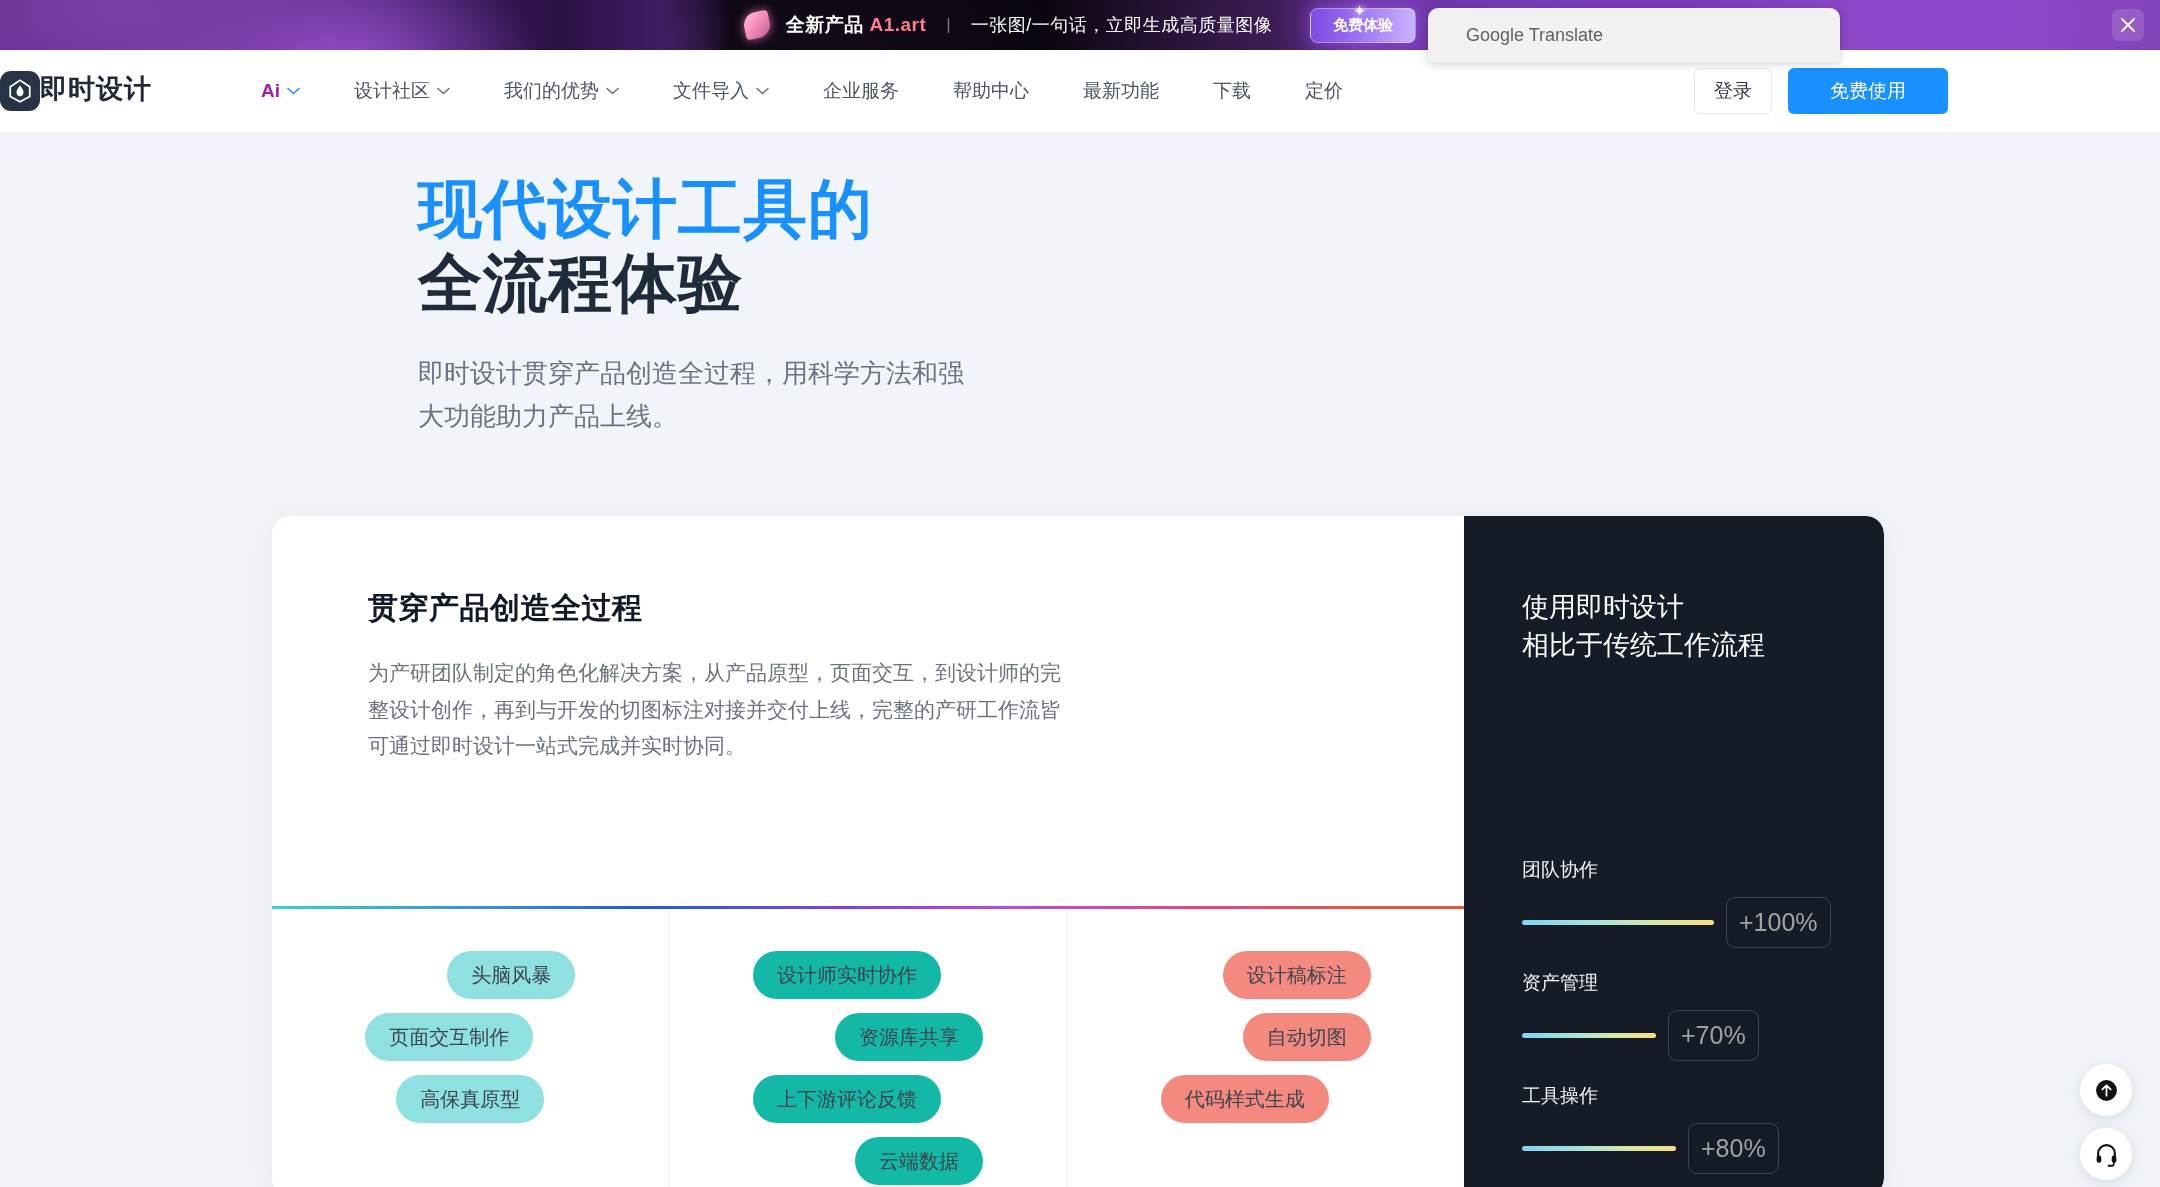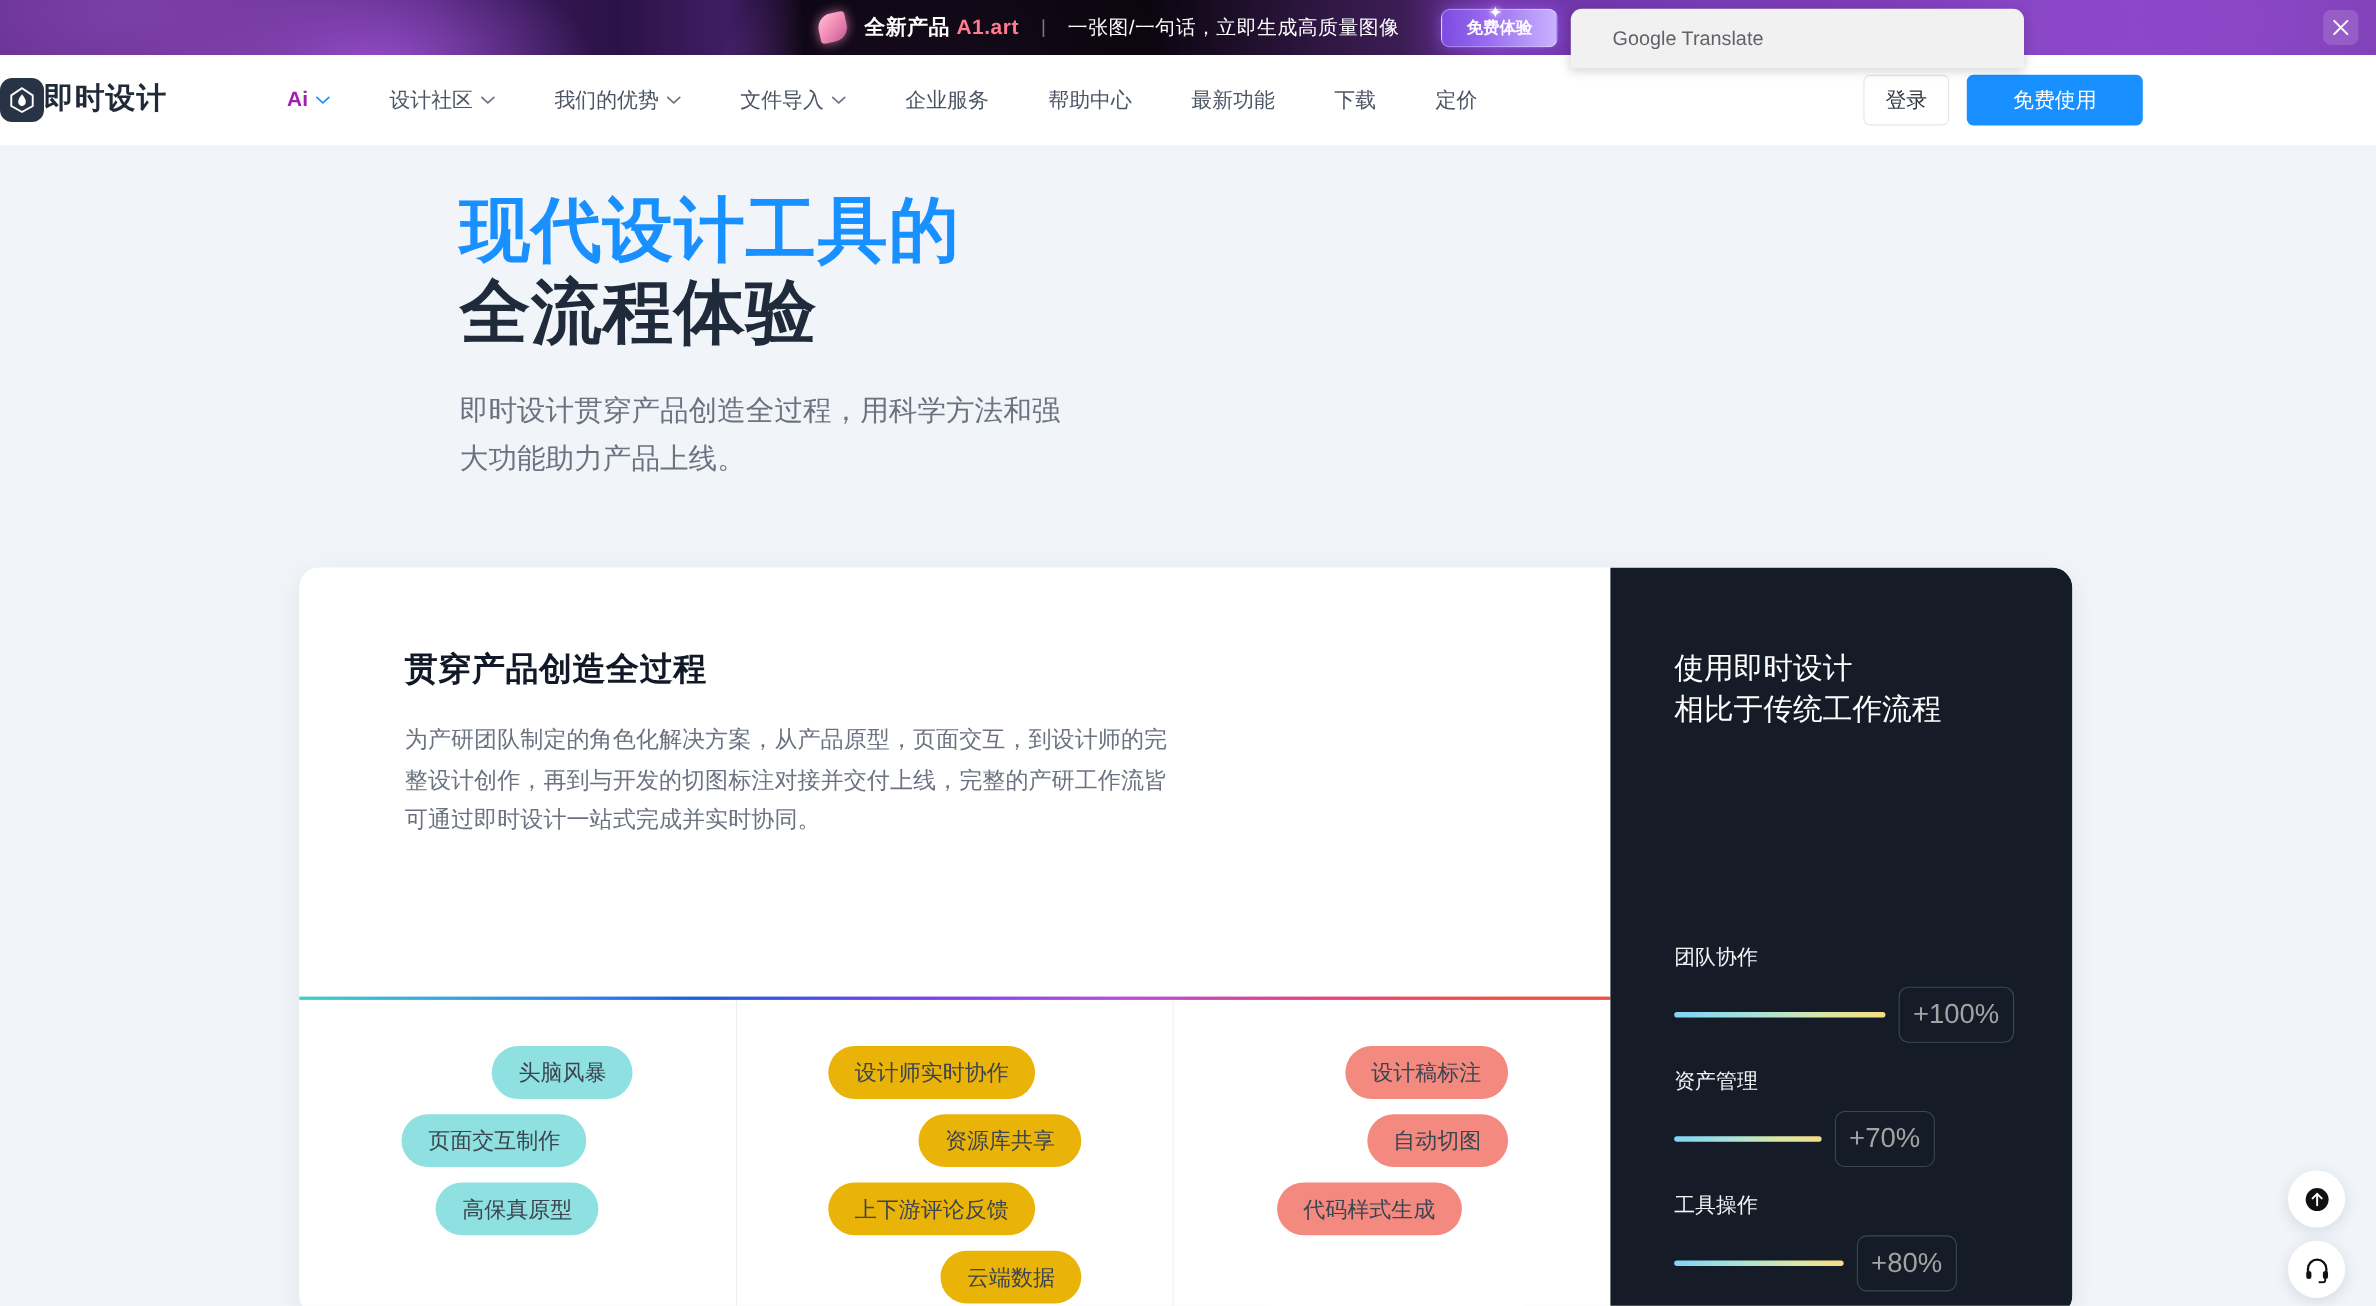--- a/index.html
+++ b/index.html
@@ -151,21 +151,21 @@
 
   .cols { position: absolute; top: 393px; left: 0; width: 1192px; height: 290px; display: flex; }
   .col { flex: 1; position: relative; padding-top: 42px; }
   .col + .col { border-left: 1px solid #eceff3; }
   .pill {
     height: 48px; border-radius: 24px;
     display: inline-flex; align-items: center; justify-content: center;
     font-size: 20px; color: #3c4450; padding: 12px 24px; margin-bottom: 14px;
   }
   .c1 .pill { background: #8fe0e0; }
-  .c2 .pill { background: #eab308; font-family: Liberation Serif, serif; }
+  .c2 .pill { background: #14b8a6; font-family: Liberation Serif, serif; }
   .c3 .pill { background: #f4897f; }
   .col-inner { width: 100%; display: flex; flex-direction: column; align-items: center; }
   .pill-wrap { width: 210px; display: flex; }
 
   .card-right {
     width: 420px; background: #151c27; position: relative;
     border-radius: 0 18px 18px 0;
   }
   .panel-h3 {
     margin: 72px 0 0 58px; font-size: 27px; line-height: 1.42; color: #fff; font-weight: 400;

